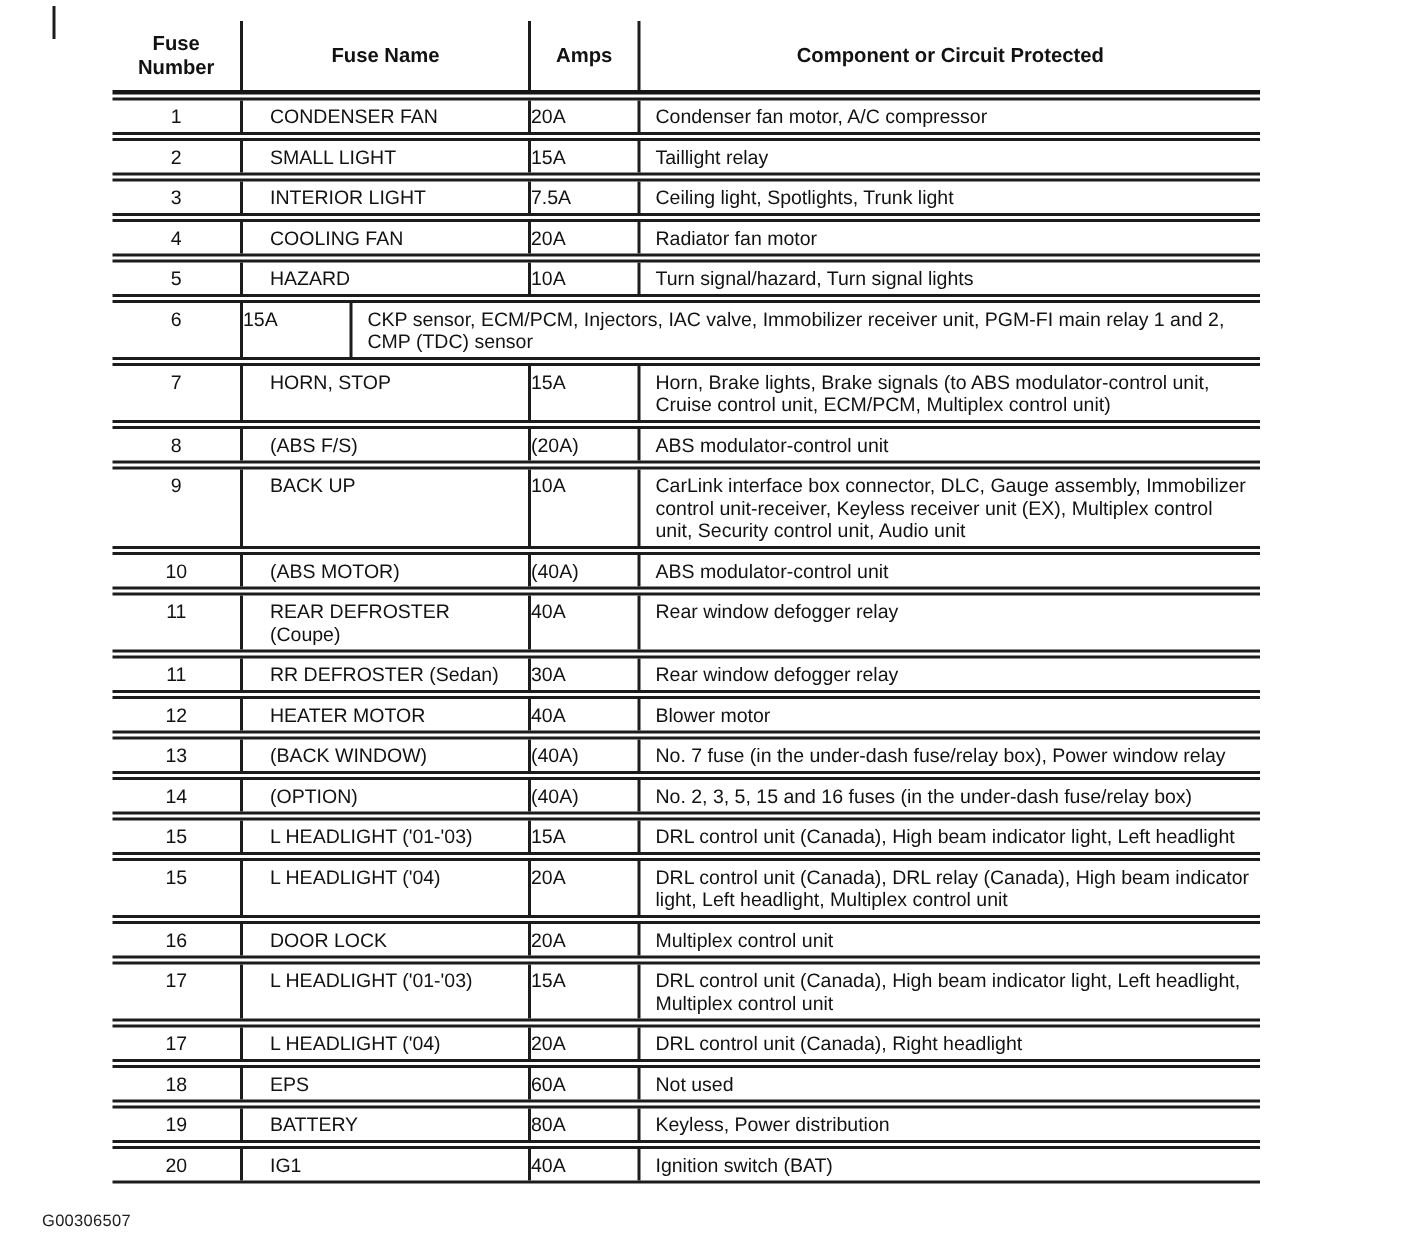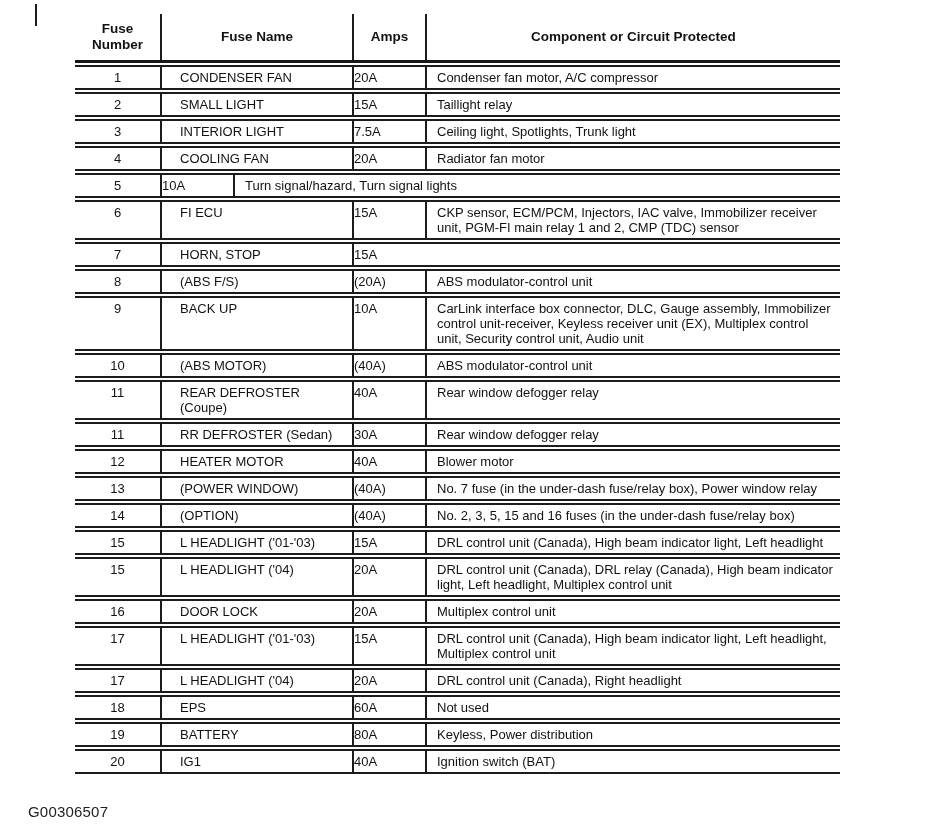--- a/index.html
+++ b/index.html
@@ -58,21 +58,21 @@
     font-weight: bold;
     font-size: 13.5px;
     line-height: 16px;
     padding: 4px;
   }
   .header-row .col-num { white-space: pre-line; }
   .footer-code {
     position: absolute;
     left: 28px;
     bottom: 5px;
-    font-size: 15px;
+    font-size: 11px;
     letter-spacing: 0.2px;
     color: #1e1e1e;
   }
 </style>
 </head>
 <body>
 
 <div class="page">
 
   <div class="scan-mark"></div>
@@ -109,35 +109,36 @@
 
   <div class="row">
     <div class="cell col-num">4</div>
     <div class="cell col-name">COOLING FAN</div>
     <div class="cell col-amps">20A</div>
     <div class="cell col-comp">Radiator fan motor</div>
   </div>
 
   <div class="row">
     <div class="cell col-num">5</div>
+    <div class="cell col-name">HAZARD</div>
     <div class="cell col-amps">10A</div>
     <div class="cell col-comp">Turn signal/hazard, Turn signal lights</div>
   </div>
 
   <div class="row">
     <div class="cell col-num">6</div>
-    <div class="cell col-name">FI ECU</div>
     <div class="cell col-amps">15A</div>
     <div class="cell col-comp">CKP sensor, ECM/PCM, Injectors, IAC valve, Immobilizer receiver unit, PGM-FI main relay 1 and 2, CMP (TDC) sensor</div>
   </div>
 
   <div class="row">
     <div class="cell col-num">7</div>
     <div class="cell col-name">HORN, STOP</div>
     <div class="cell col-amps">15A</div>
+    <div class="cell col-comp">Horn, Brake lights, Brake signals (to ABS modulator-control unit, Cruise control unit, ECM/PCM, Multiplex control unit)</div>
   </div>
 
   <div class="row">
     <div class="cell col-num">8</div>
     <div class="cell col-name">(ABS F/S)</div>
     <div class="cell col-amps">(20A)</div>
     <div class="cell col-comp">ABS modulator-control unit</div>
   </div>
 
   <div class="row">
@@ -170,21 +171,21 @@
 
   <div class="row">
     <div class="cell col-num">12</div>
     <div class="cell col-name">HEATER MOTOR</div>
     <div class="cell col-amps">40A</div>
     <div class="cell col-comp">Blower motor</div>
   </div>
 
   <div class="row">
     <div class="cell col-num">13</div>
-    <div class="cell col-name">(POWER WINDOW)</div>
+    <div class="cell col-name">(BACK WINDOW)</div>
     <div class="cell col-amps">(40A)</div>
     <div class="cell col-comp">No. 7 fuse (in the under-dash fuse/relay box), Power window relay</div>
   </div>
 
   <div class="row">
     <div class="cell col-num">14</div>
     <div class="cell col-name">(OPTION)</div>
     <div class="cell col-amps">(40A)</div>
     <div class="cell col-comp">No. 2, 3, 5, 15 and 16 fuses (in the under-dash fuse/relay box)</div>
   </div>

